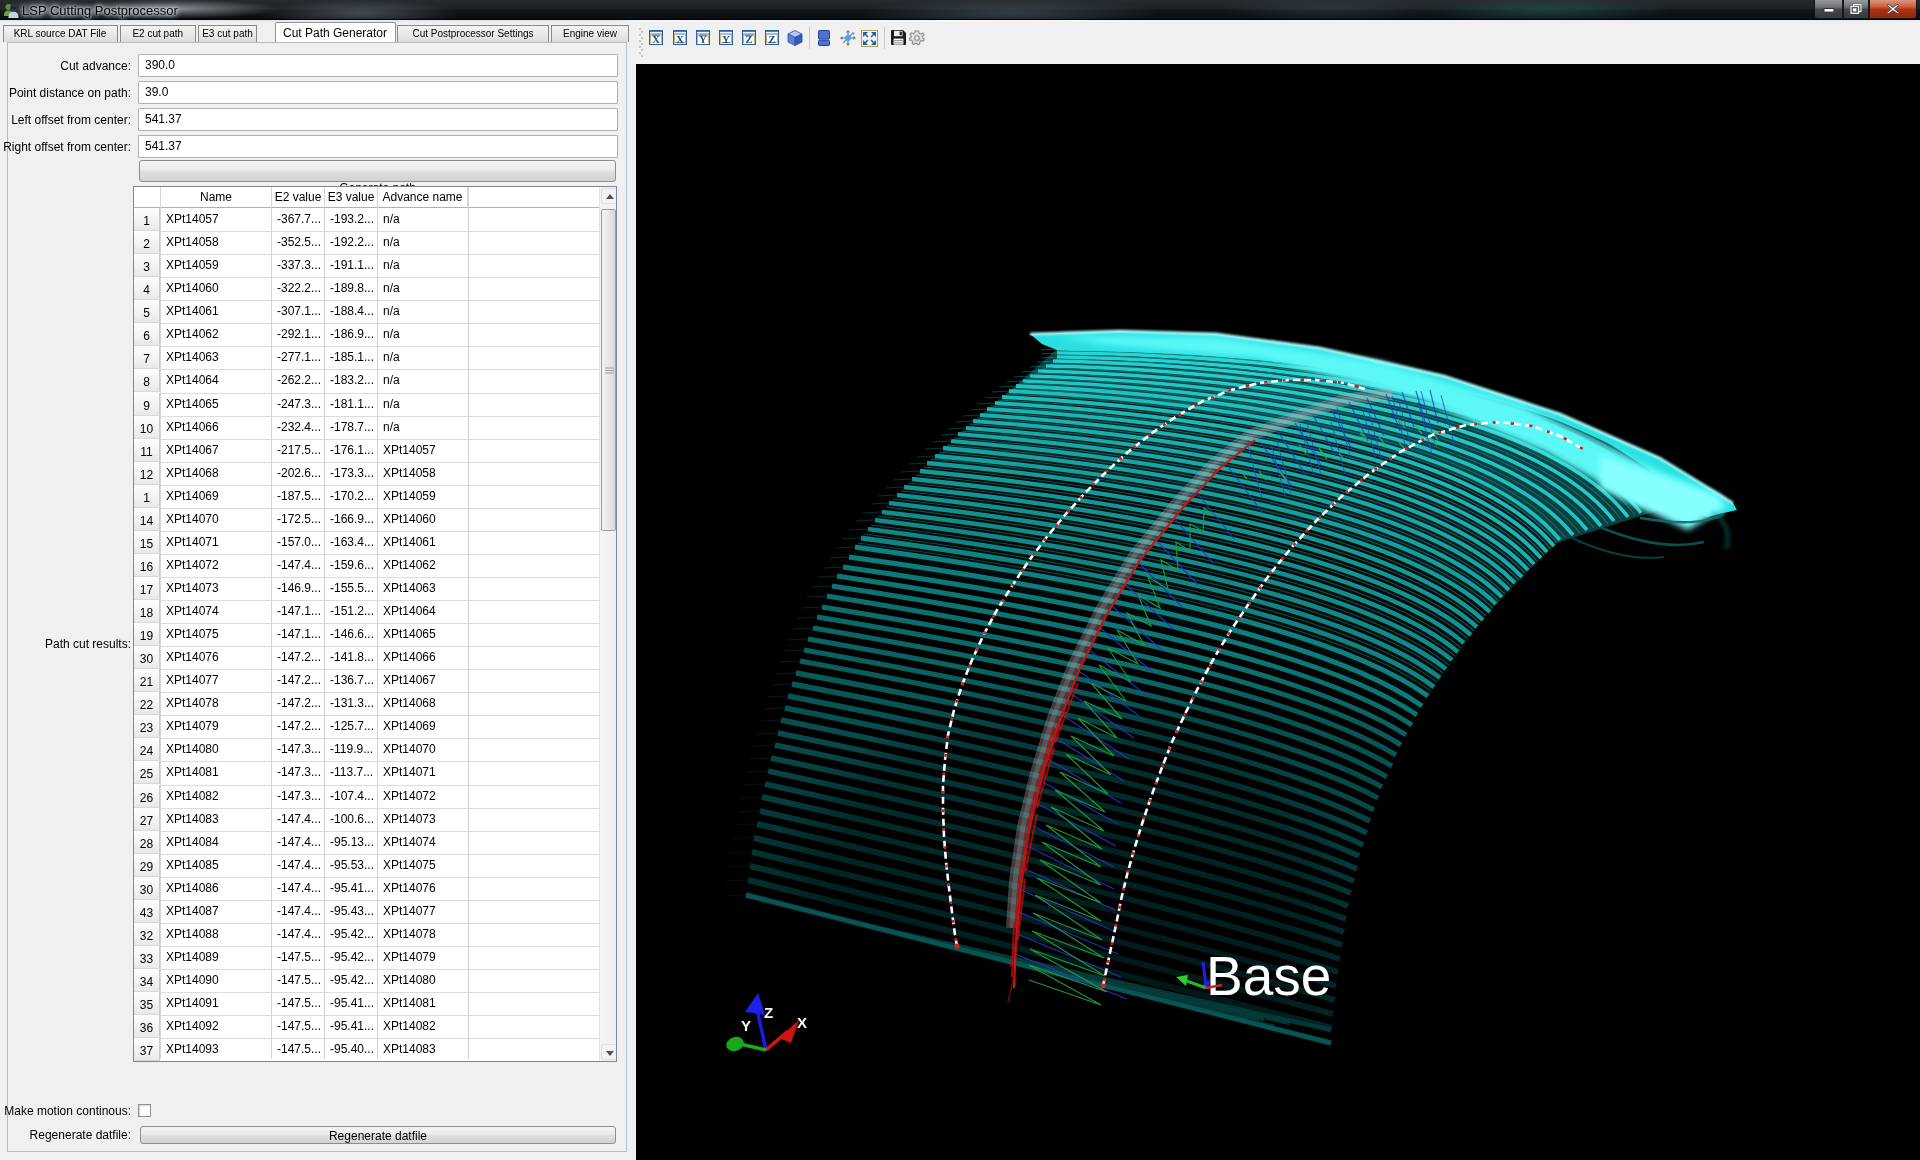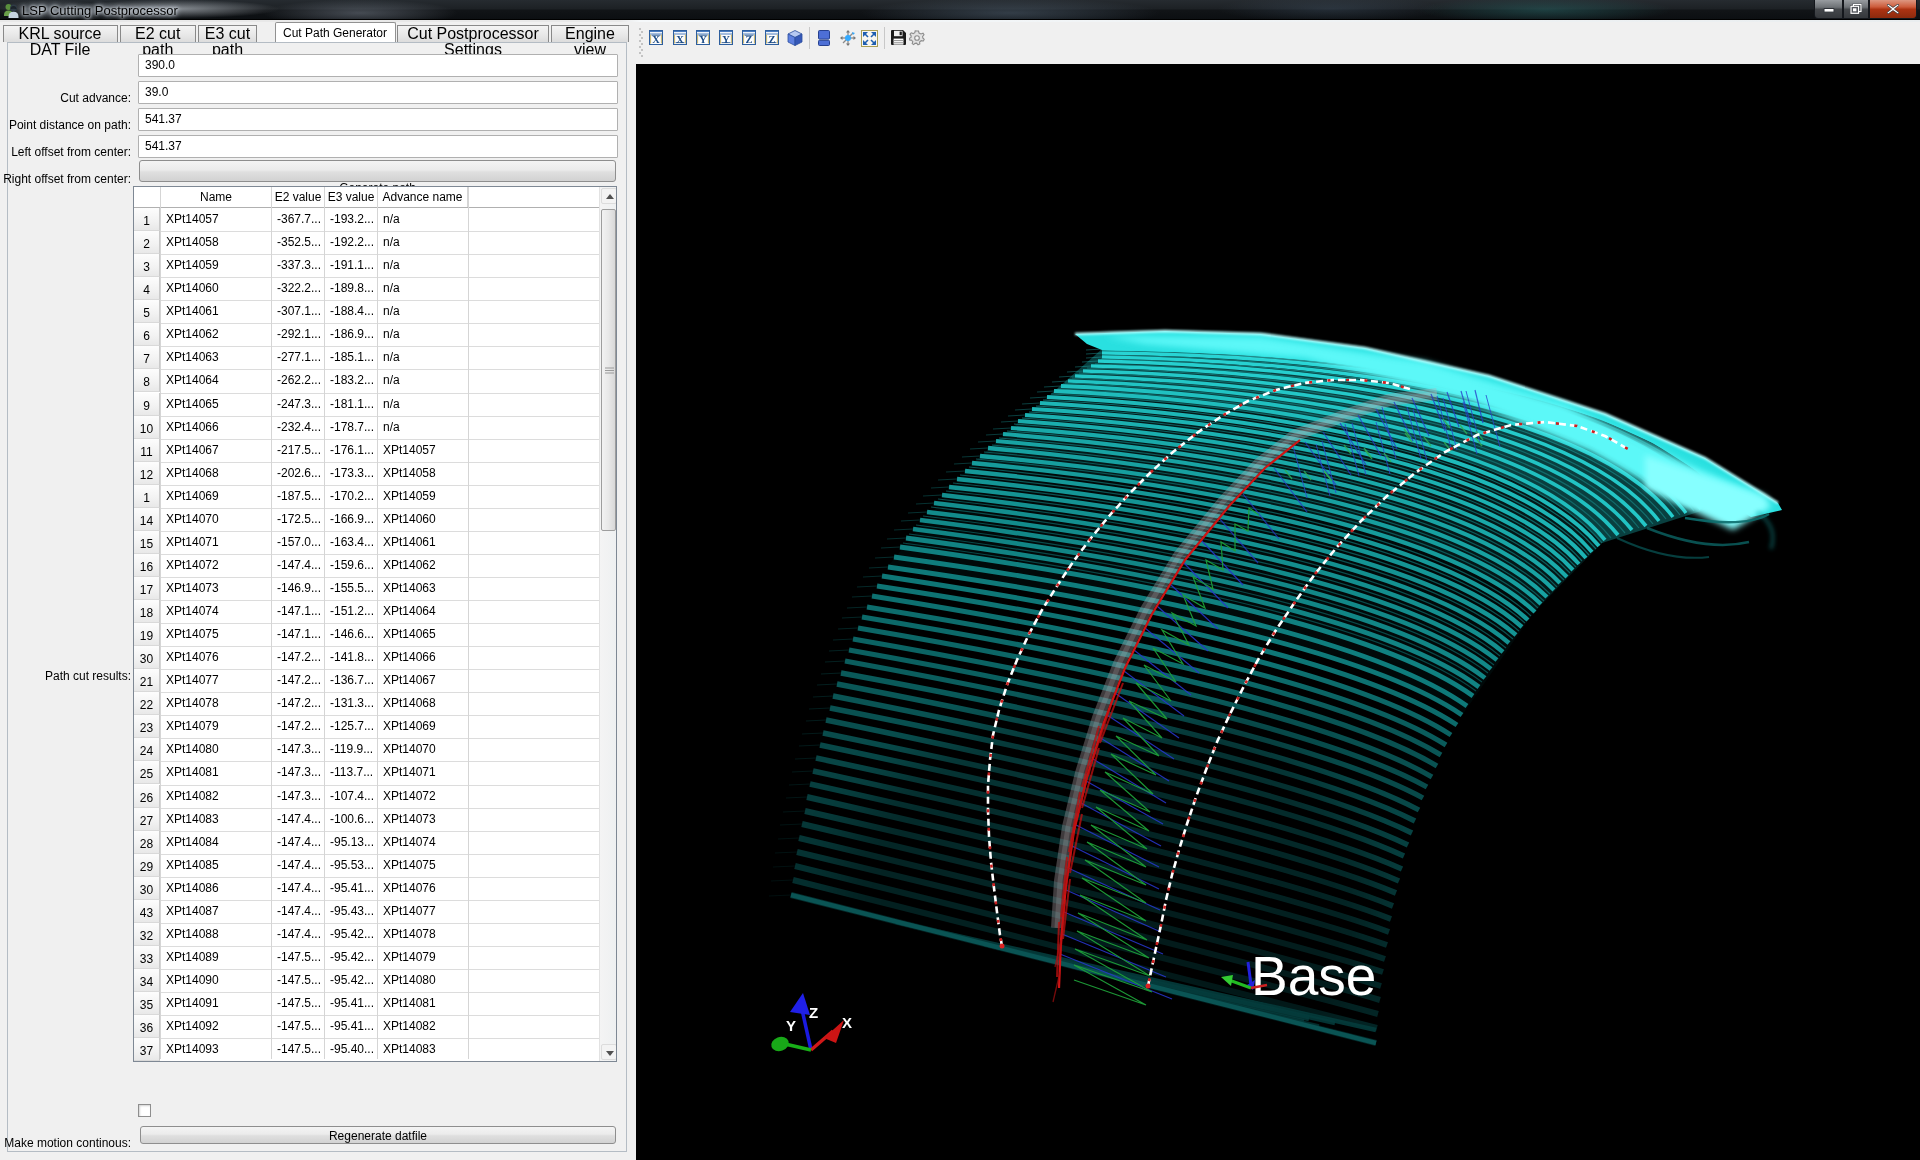--- a/index.html
+++ b/index.html
@@ -22,28 +22,28 @@
 .winbtn { position:absolute; top:0; height:19px; border:1px solid #14171c; border-top:none; }
 #btnmin { left:1814px; width:29px; border-radius:0 0 0 4px;
   background:linear-gradient(#989ca0 0%,#6e7276 40%,#44474b 52%,#35383c 100%); }
 #btnmax { left:1843px; width:26px;
   background:linear-gradient(#989ca0 0%,#6e7276 40%,#44474b 52%,#35383c 100%); }
 #btnclose { left:1869px; width:48px; border-radius:0 0 4px 0;
   background:linear-gradient(#dd9781 0%,#cd5c3c 38%,#ad3312 52%,#8c2a0e 100%); }
 .winbtn svg { position:absolute; left:50%; top:50%; transform:translate(-50%,-50%); }
 .tab { position:absolute; top:25px; height:17px; border:1px solid #898989; border-bottom:none;
   background:linear-gradient(#f4f4f4, #e7e7e7 60%, #dcdcdc);
-  font-size:16px; color:#000; text-align:center; line-height:16px; }
+  font-size:10px; color:#000; text-align:center; line-height:16px; }
 #tabactive { position:absolute; top:22px; height:20px; background:#fff;
   border:1px solid #919191; border-bottom:none; border-radius:2px 2px 0 0;
   font-size:12px; color:#000; text-align:center; line-height:20px; z-index:5; }
 #paneline { position:absolute; left:7px; top:42px; width:620px; height:1110px;
   border:1px solid #b4bcc4; }
 .flabel { position:absolute; font-size:12px; color:#000; text-align:right; width:131px; left:0px;
-  white-space:nowrap;margin-top:32px; }
+  white-space:nowrap; }
 .field { position:absolute; left:138px; width:480px; height:23px; background:#fff;
   border:1px solid #b0b0b0; border-radius:1px; font-size:12px; padding:3px 0 0 6px; color:#000; }
 .btn { position:absolute; background:linear-gradient(#f4f4f4,#ebebeb 45%,#dfdfdf 55%,#d2d2d2);
   border:1px solid #8e8e8e; border-radius:3px; font-size:12px; text-align:center; color:#000; }
 #tbl { position:absolute; left:133px; top:186px; width:484px; height:876px; background:#fff;
   border:1px solid #7e8894; overflow:hidden; }
 .hcell { position:absolute; top:0; height:20px; font-size:12px; text-align:center; color:#000;
   background:#fff; border-right:1px solid #d5d5d5; padding-top:3px; }
 #hdrline { position:absolute; left:0; top:20px; width:467px; height:1px; background:#b0b0b0; }
 .rnum { position:absolute; left:0; width:26px; background:linear-gradient(#fdfdfd,#f2f2f2 60%,#e8e8e8);
@@ -53,21 +53,21 @@
 .rtxt { position:absolute; font-size:12px; color:#000; padding-top:4px; white-space:nowrap; overflow:hidden; }
 .vgrid { position:absolute; top:0; width:1px; background:#d5d5d5; }
 #sbar { position:absolute; left:465px; top:0; width:17px; height:874px;
   background:linear-gradient(90deg,#f4f4f4,#eef0f1); border-left:1px solid #e2e2e2; }
 .sbtn { position:absolute; left:0.5px; width:16px; height:16px; background:#f3f3f3;
   border:1px solid #dcdcdc; border-radius:2px; }
 #sthumb { position:absolute; left:1px; top:22px; width:15px; height:322px;
   background:linear-gradient(90deg,#f2f2f2,#e8e8e8 50%,#d8d8d8); border:1px solid #9d9d9d; border-radius:2px; }
 #toolbar { position:absolute; left:632px; top:22px; width:1288px; height:42px; background:#f0f0f0; }
 .ticon { position:absolute; top:30px; }
-#canvas3d { position:absolute; left:636px; top:64px; width:1284px; height:1096px; background:#000;padding-left:45px; }
+#canvas3d { position:absolute; left:636px; top:64px; width:1284px; height:1096px; background:#000; }
 #cb { position:absolute; left:138px; top:1104px; width:13px; height:13px; background:#fff;
   border:1px solid #8e8e8e; box-shadow:inset 1px 1px 2px rgba(0,0,0,0.18); }
 </style></head>
 <body>
 <div id="titlebar"></div>
 <svg id="appicon" width="17" height="17" viewBox="0 0 17 17">
 <circle cx="5.5" cy="5" r="3" fill="#5a8f3d"></circle>
 <path d="M1,13 Q1,8.5 5.5,8.5 Q10,8.5 10,13 L10,14 L1,14 Z" fill="#6aa04a"></path>
 <circle cx="10.5" cy="6" r="3.4" fill="#2f3b46"></circle>
 <path d="M7.4,7.2 Q8,4 10.5,4 Q13.5,4 13.8,7.5 Q12,6.4 10.2,6.8 Q8.4,7.2 7.4,7.2 Z" fill="#1d242b"></path>

